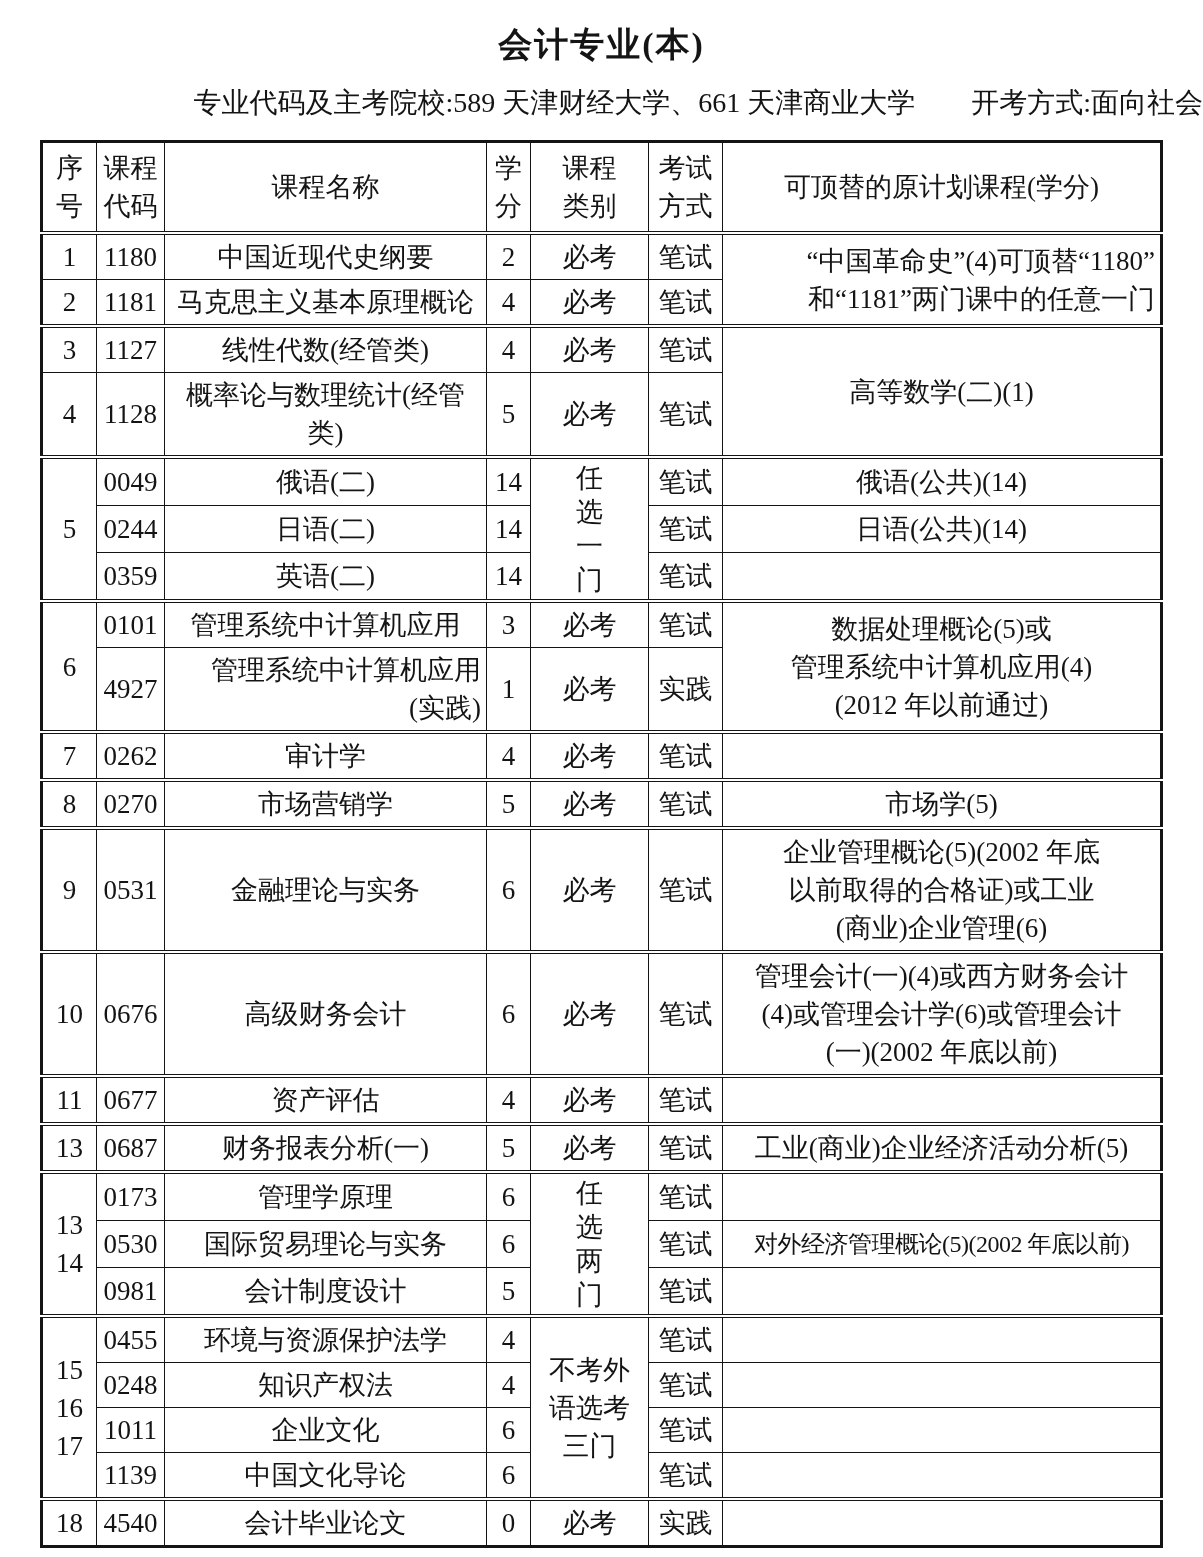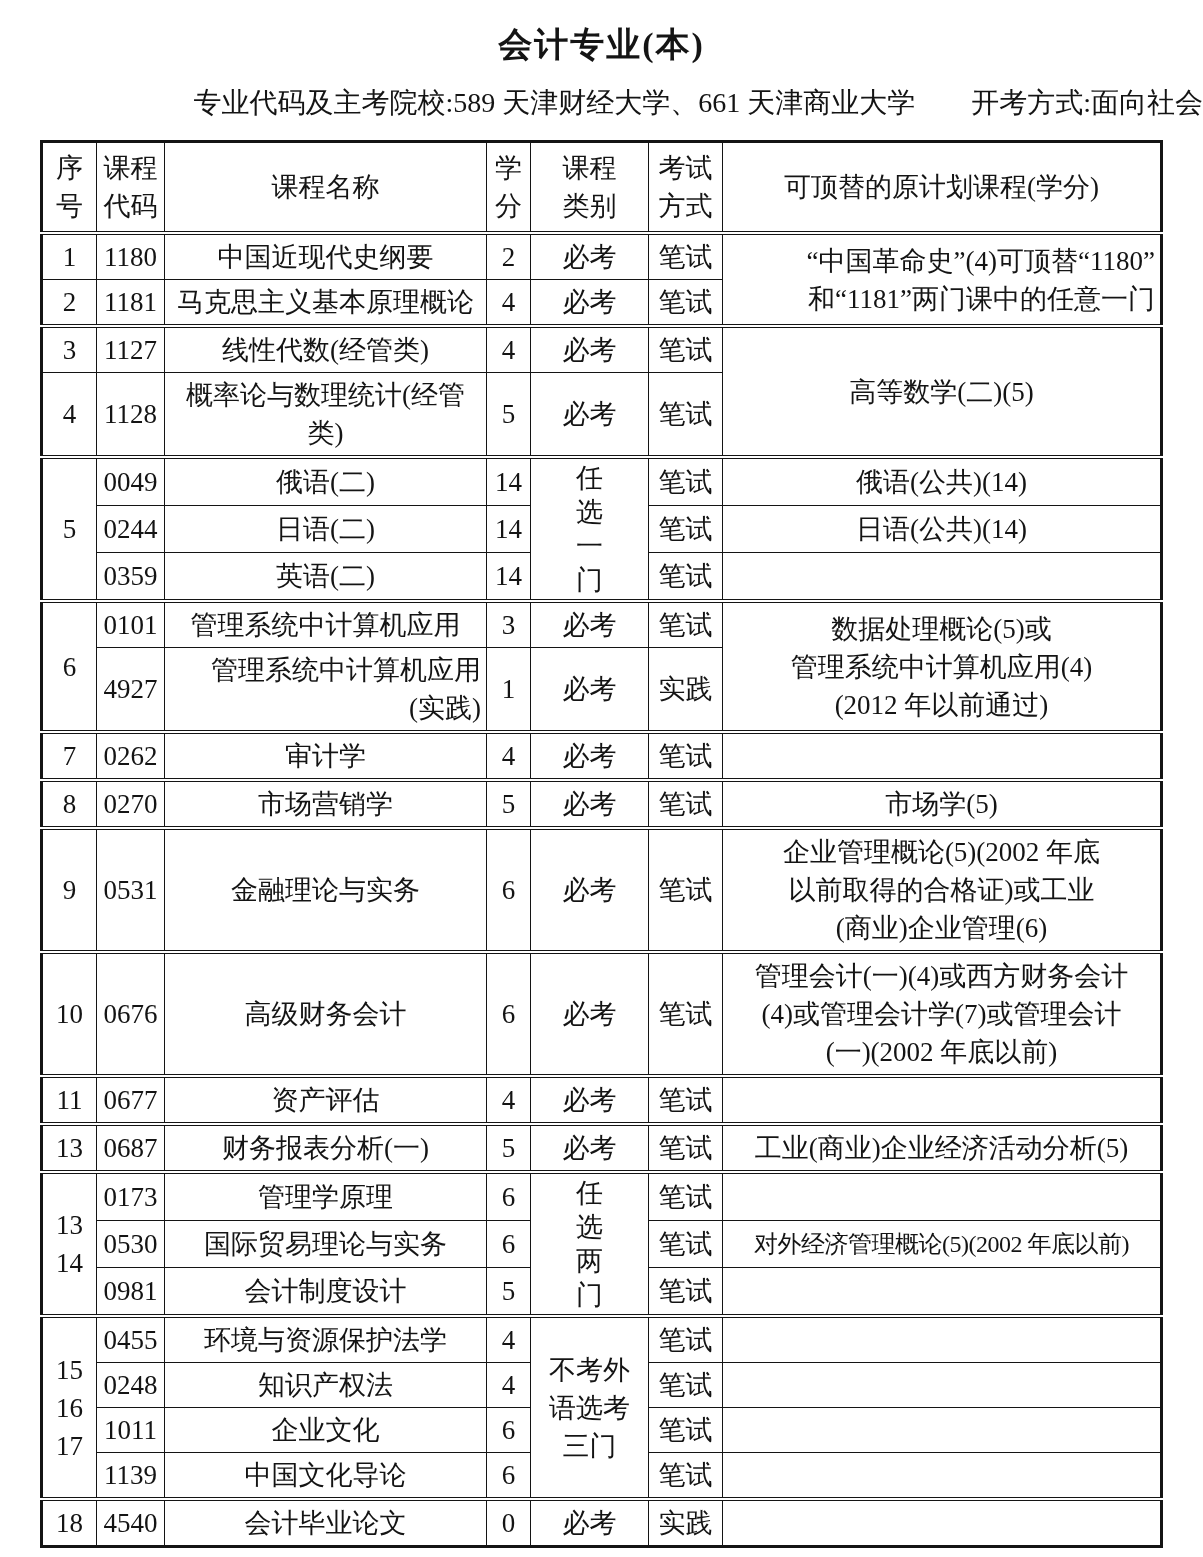--- a/index.html
+++ b/index.html
@@ -93,21 +93,21 @@
           <td>必考</td>
           <td>笔试</td>
         </tr>
         <tr class="grp">
           <td>3</td>
           <td>1127</td>
           <td>线性代数(经管类)</td>
           <td>4</td>
           <td>必考</td>
           <td>笔试</td>
-          <td rowspan="2">高等数学(二)(5)</td>
+          <td rowspan="2">高等数学(二)(1)</td>
         </tr>
         <tr>
           <td>4</td>
           <td>1128</td>
           <td>概率论与数理统计(经管类)</td>
           <td>5</td>
           <td>必考</td>
           <td>笔试</td>
         </tr>
         <tr class="grp">
@@ -185,21 +185,21 @@
 (商业)企业管理(6)</td>
         </tr>
         <tr class="grp">
           <td>10</td>
           <td>0676</td>
           <td>高级财务会计</td>
           <td>6</td>
           <td>必考</td>
           <td>笔试</td>
           <td>管理会计(一)(4)或西方财务会计
-(4)或管理会计学(7)或管理会计
+(4)或管理会计学(6)或管理会计
 (一)(2002 年底以前)</td>
         </tr>
         <tr class="grp">
           <td>11</td>
           <td>0677</td>
           <td>资产评估</td>
           <td>4</td>
           <td>必考</td>
           <td>笔试</td>
           <td></td>

